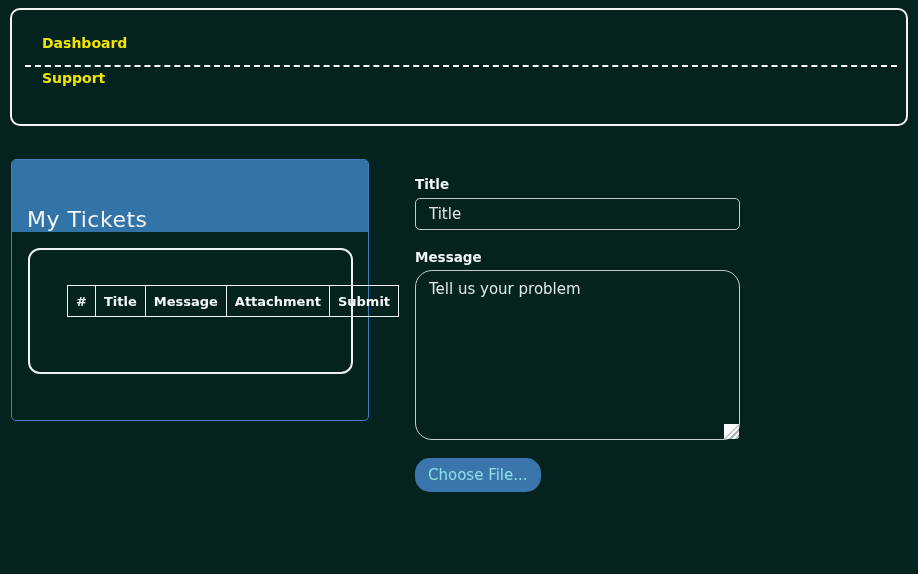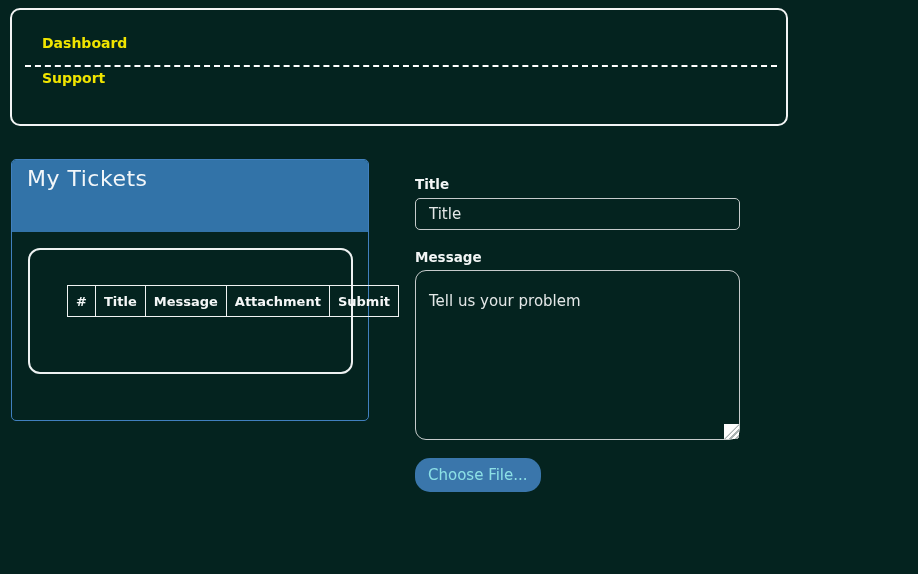--- a/index.html
+++ b/index.html
@@ -7,21 +7,21 @@
     width: 918px; height: 574px;
     background: #04231f;
     font-family: "DejaVu Sans", "Liberation Sans", sans-serif;
     position: relative;
     overflow: hidden;
   }
 
   
   .nav-box {
     position: absolute; left: 10px; top: 8px;
-    width: 778px; height: 118px;
+    width: 898px; height: 118px;
     border: 2px solid #f2f4f4;
     border-radius: 10px;
     box-sizing: border-box;
   }
   .nav-link {
     position: absolute; left: 30px;
     font-size: 14px; font-weight: bold;
     color: #f0e400;
     text-decoration: none;
     cursor: pointer;
@@ -40,21 +40,21 @@
     width: 358px; height: 262px;
     border: 1px solid #4180be;
     border-radius: 5px;
     box-sizing: border-box;
   }
   .tickets-header {
     position: absolute; left: 0; top: 0; right: 0;
     height: 72px;
     background: #3273a8;
     border-radius: 4px 4px 0 0;
-    display: flex; align-items: flex-start;
+    display: flex; align-items: flex-end;
     padding-left: 15px;
     box-sizing: border-box;
   }
   .tickets-title {
     color: #f2f6f9; font-size: 22px; letter-spacing: 0.5px;
     padding-top: 6px;
   }
   .tickets-fieldset {
     position: absolute; left: 16px; top: 88px;
     width: 325px; height: 126px;
@@ -110,25 +110,25 @@
   }
   .textarea-wrap {
     position: absolute; left: 0; top: 93px;
     width: 325px; height: 170px;
   }
   .message-input {
     width: 100%; height: 100%;
     box-sizing: border-box;
     background: transparent;
     border: 1px solid #c6cbcb;
-    border-radius: 11px;
+    border-radius: 17px;
     color: #e9ecec;
     font-size: 15px;
     font-family: inherit;
-    padding: 21px 13px;
+    padding: 9px 13px;
     resize: none;
     outline: none;
     display: block;
   }
   ::placeholder { color: #e4e8e8; opacity: 1; }
 
   .resize-grip {
     position: absolute; right: 1px; bottom: 1px;
     width: 15px; height: 15px;
     background: #fdfdfd;

